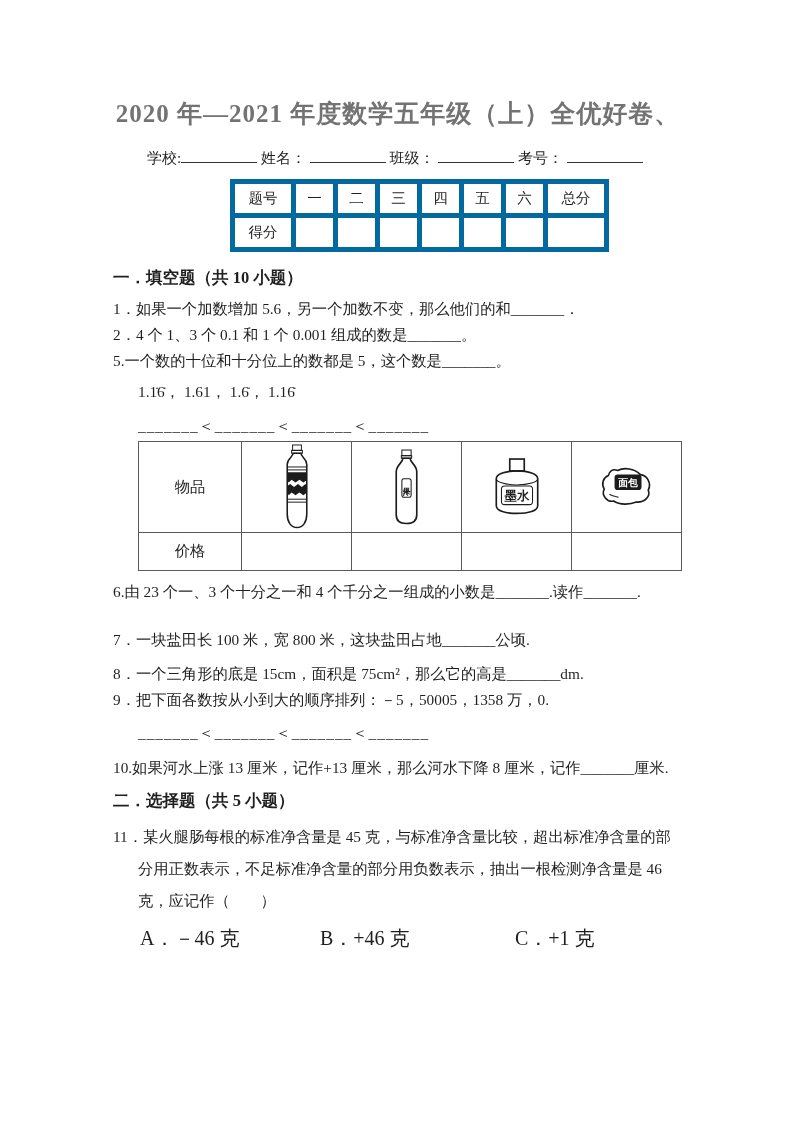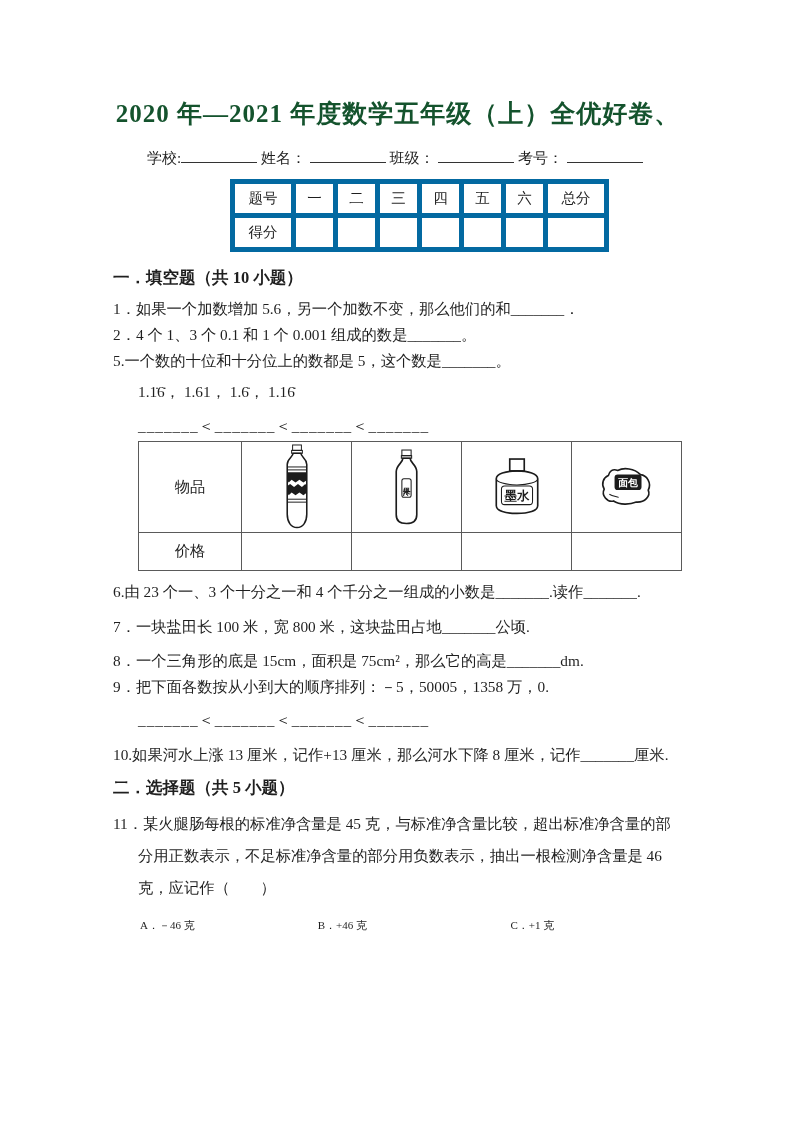--- a/index.html
+++ b/index.html
@@ -12,21 +12,21 @@
     color:#1f1f1f;
     overflow:hidden;
   }
   .content { padding:92px 110px 0 113px; }
 
   .title-line {
     text-align:center;
     font-size:25px;
     font-weight:bold;
     line-height:43px;
-    color:#14532d;
+    color:#737373;
     letter-spacing:1px;
   }
 
   .info-line {
     margin-top:13px;
     font-size:15px;
     white-space:nowrap;
     padding-left:34px;
   }
   .info-group { display:inline-block; }
@@ -100,21 +100,21 @@
   tr.price-row td { height:37px; }
   .icon-box { display:flex; align-items:flex-start; justify-content:center; }
   svg { display:block; }
   .sv-stroke { fill:none; stroke:#1c1c1c; stroke-width:1.6; }
   .sv-thin   { fill:none; stroke:#1c1c1c; stroke-width:1; }
   .sv-fill   { fill:#1c1c1c; stroke:none; }
 
   .options {
     margin-top:10px;
     padding-left:27px;
-    font-size:11px;
+    font-size:20px;
     line-height:22px;
   }
   .opt-a { display:inline-block; width:175px; }
   .opt-b { display:inline-block; width:190px; }
   .opt-c { display:inline-block; }
 </style>
 </head>
 <body>
 
 <div class="page">
@@ -220,21 +220,21 @@
         <td class="item-label">价格</td>
         <td class="item-cell"></td>
         <td class="item-cell"></td>
         <td class="item-cell"></td>
         <td class="item-cell"></td>
       </tr>
     </tbody>
       </table>
 
     <div class="q" style="margin-top:10px;">6.由 23 个一、3 个十分之一和 4 个千分之一组成的小数是_______.读作_______.</div>
-    <div class="q" style="margin-top:13px;">7．一块盐田长 100 米，宽 800 米，这块盐田占地_______公顷.</div>
+    <div class="q" style="margin-top:26px;">7．一块盐田长 100 米，宽 800 米，这块盐田占地_______公顷.</div>
     <div class="q" style="margin-top:12px;">8．一个三角形的底是 15cm，面积是 75cm²，那么它的高是_______dm.</div>
     <div class="q tight">9．把下面各数按从小到大的顺序排列：－5，50005，1358 万，0.</div>
     <div class="blanks-line">_______＜_______＜_______＜_______</div>
     <div class="q wrap2">10.如果河水上涨 13 厘米，记作+13 厘米，那么河水下降 8 厘米，记作_______厘米.</div>
 
     <div class="sec-heading" style="margin-top:8px;">二．选择题（共 5 小题）</div>
 
     <div class="q wrap2" style="line-height:32px;">11．某火腿肠每根的标准净含量是 45 克，与标准净含量比较，超出标准净含量的部分用正数表示，不足标准净含量的部分用负数表示，抽出一根检测净含量是 46 克，应记作（　　）</div>
 
     <div class="options">

